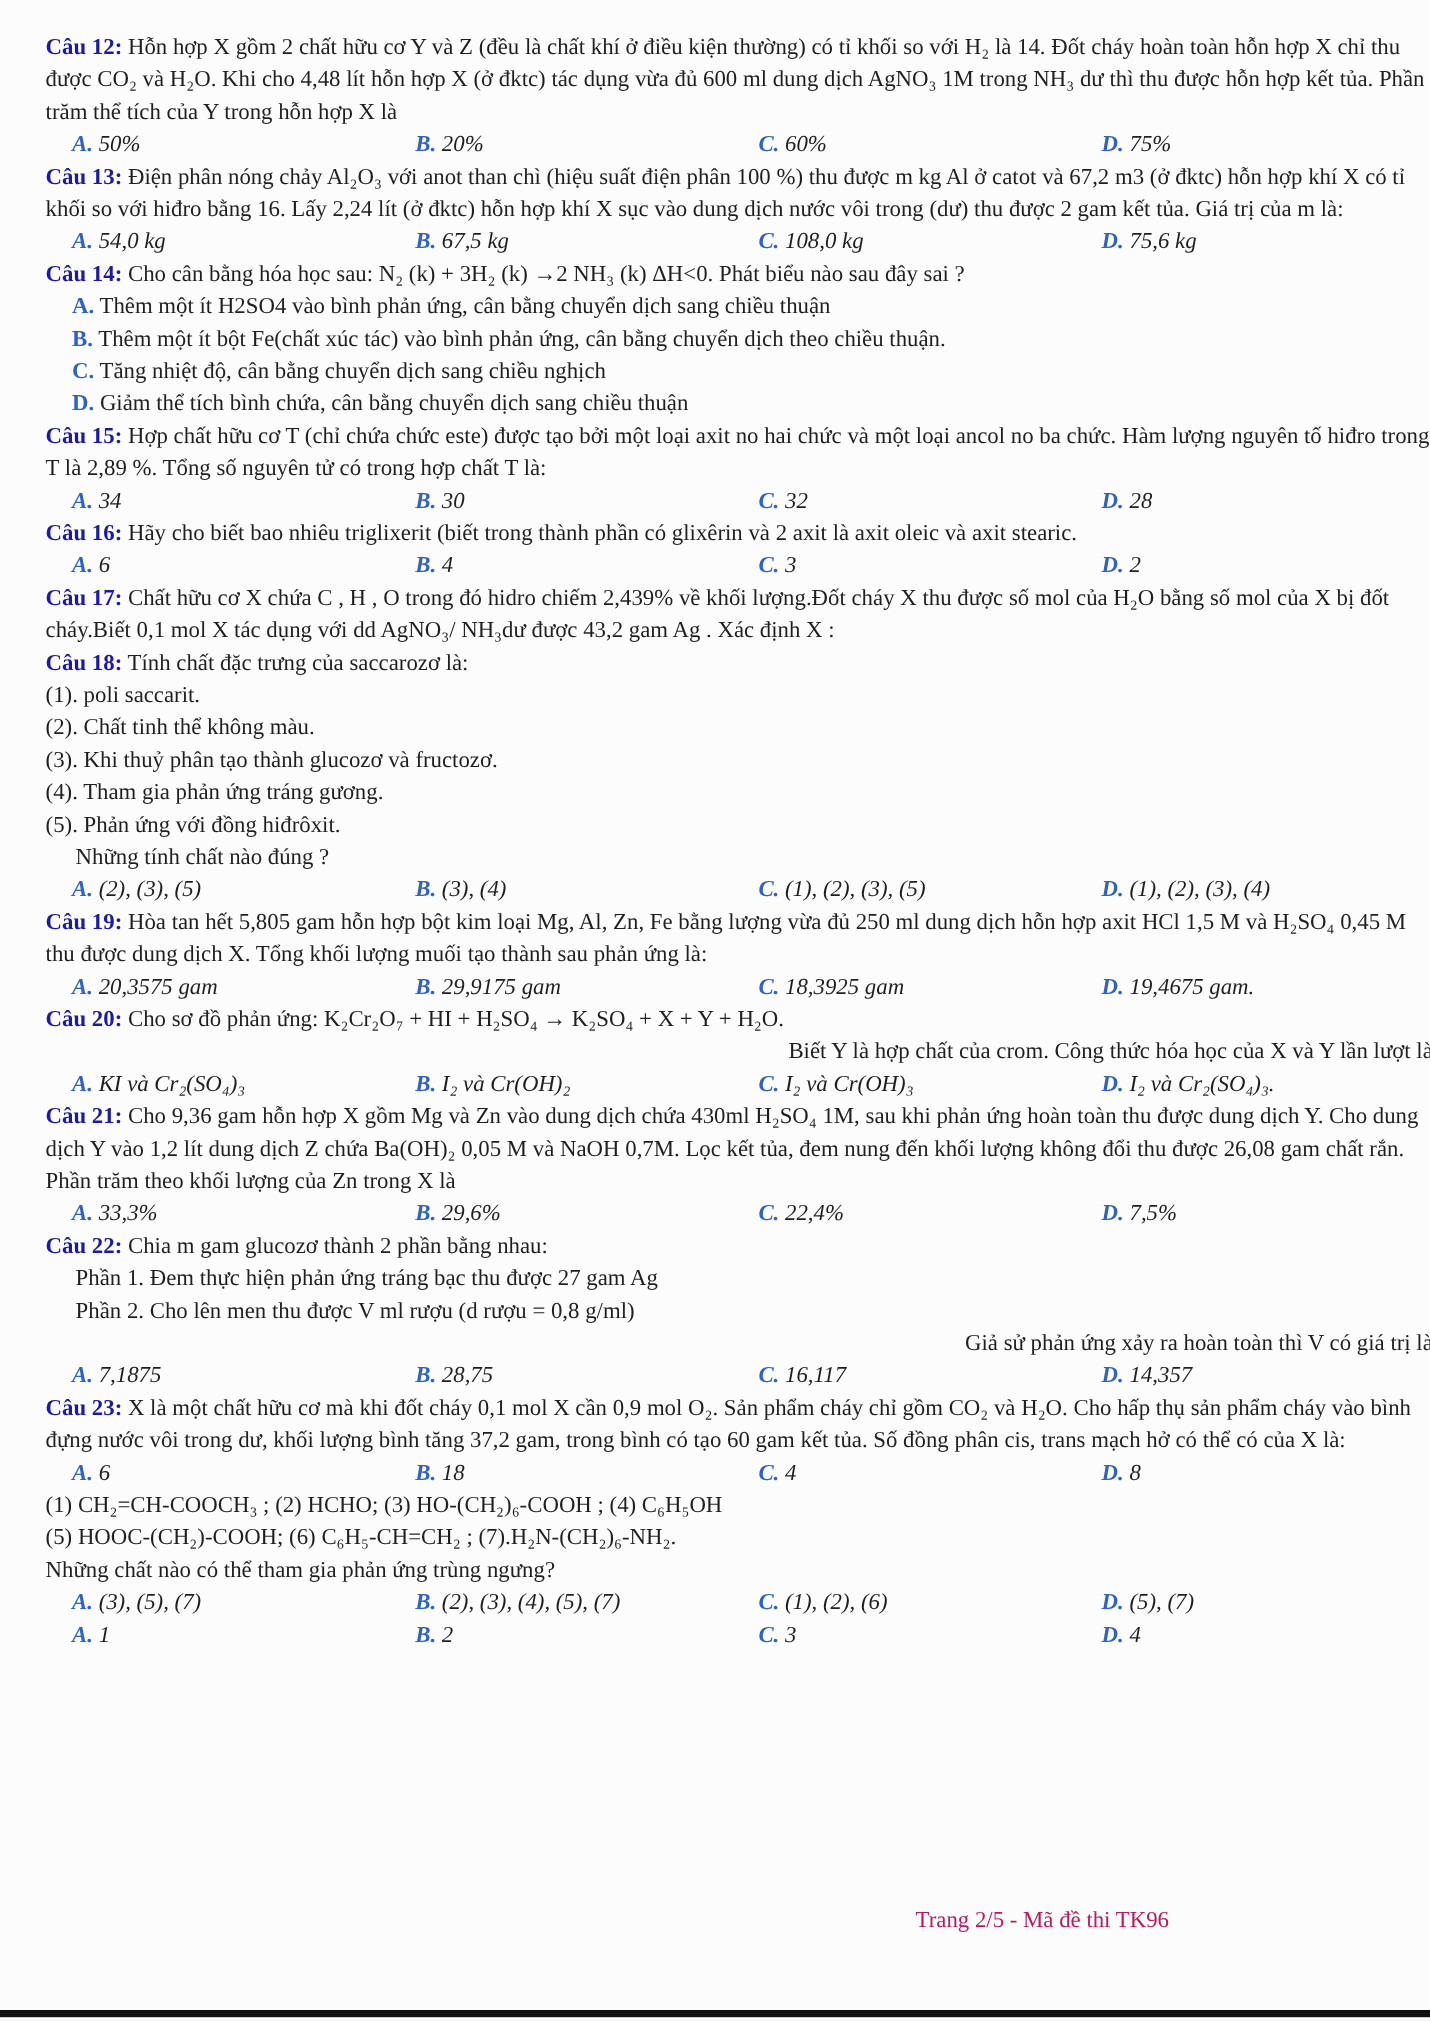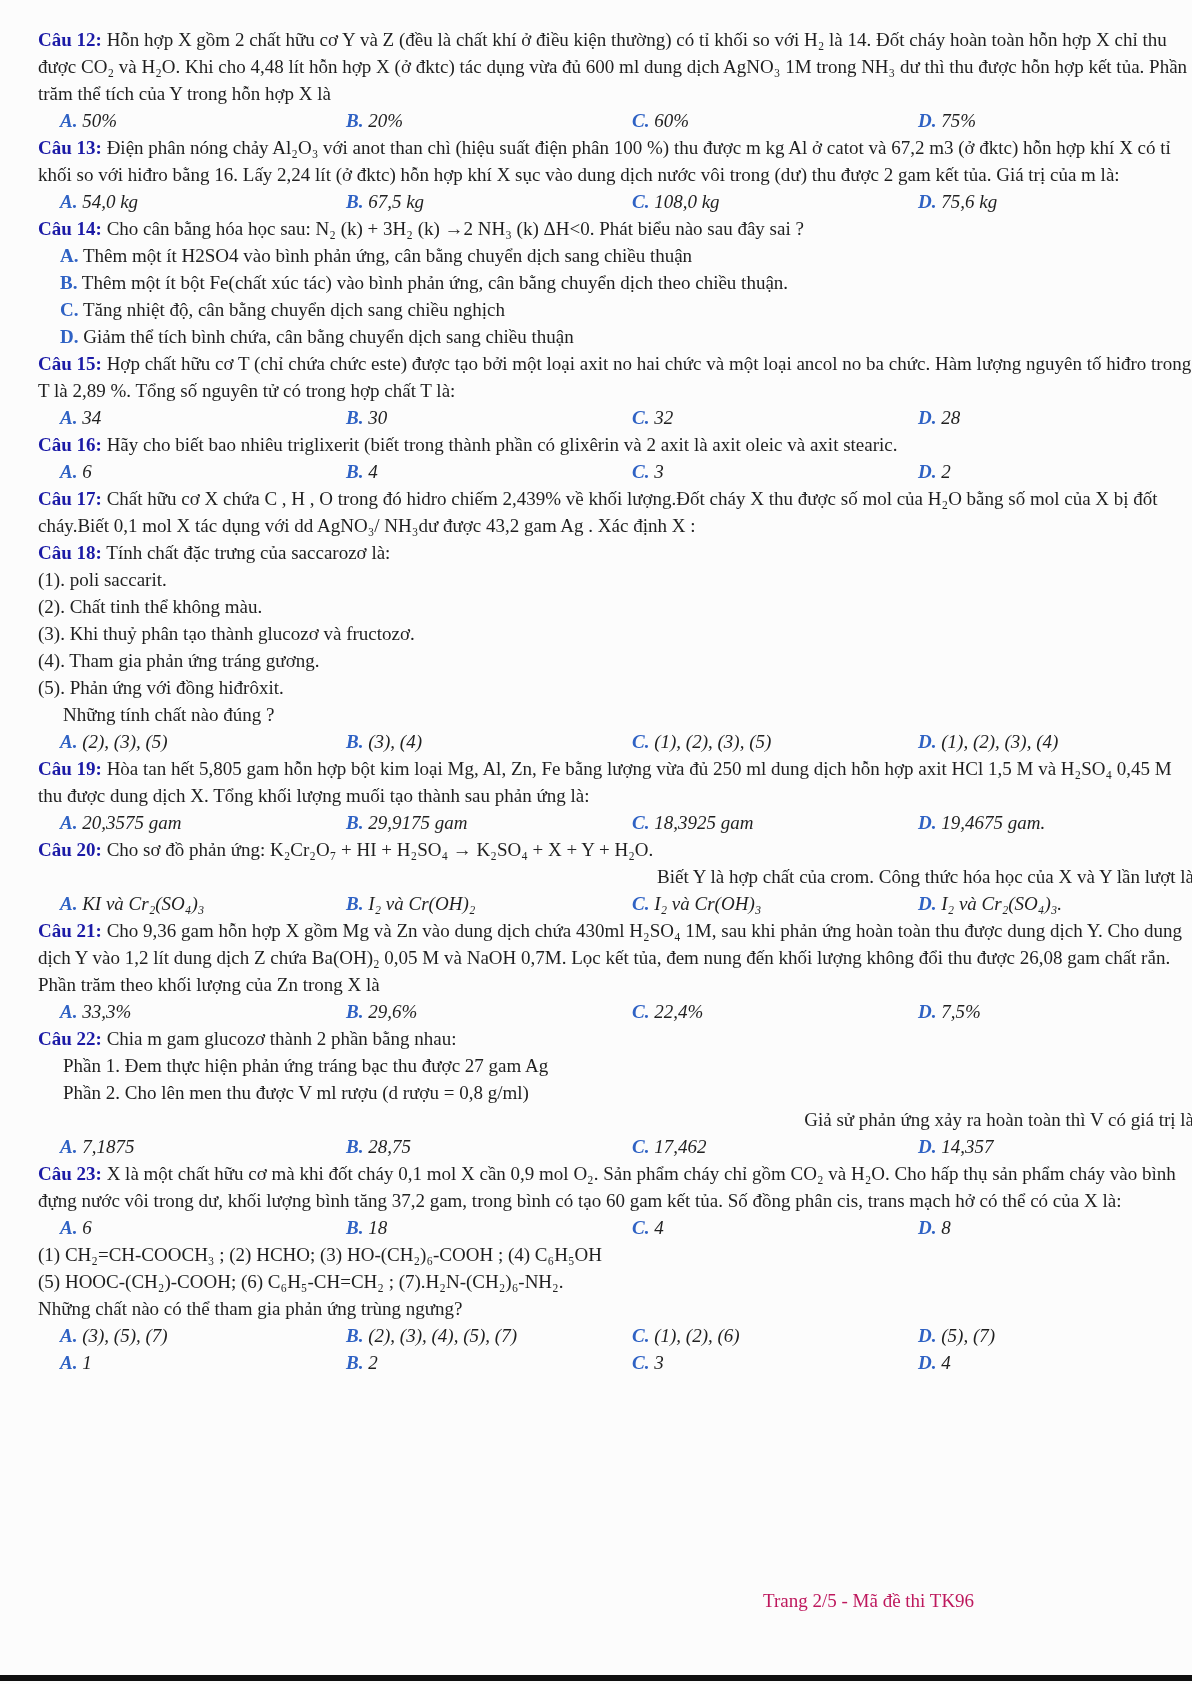--- a/index.html
+++ b/index.html
@@ -136,21 +136,21 @@
         </div>
       </div>
       <div class="question">
         <p class="q-text"><span class="q-label">Câu 22:</span><span> Chia m gam glucozơ thành 2 phần bằng nhau:</span></p>
         <p class="q-line ind-2">Phần 1. Đem thực hiện phản ứng tráng bạc thu được 27 gam Ag</p>
         <p class="q-line ind-2">Phần 2. Cho lên men thu được V ml rượu (d rượu = 0,8 g/ml)</p>
         <p class="q-line ind-1">Giả sử phản ứng xảy ra hoàn toàn thì V có giá trị là</p>
         <div class="opt-grid">
           <p class="q-text"><span class="opt-letter">A.</span><span> 7,1875</span></p>
           <p class="q-text"><span class="opt-letter">B.</span><span> 28,75</span></p>
-          <p class="q-text"><span class="opt-letter">C.</span><span> 17,462</span></p>
+          <p class="q-text"><span class="opt-letter">C.</span><span> 16,117</span></p>
           <p class="q-text"><span class="opt-letter">D.</span><span> 14,357</span></p>
         </div>
       </div>
       <div class="question">
         <p class="q-text"><span class="q-label">Câu 23:</span><span> X là một chất hữu cơ mà khi đốt cháy 0,1 mol X cần 0,9 mol O₂. Sản phẩm cháy chỉ gồm CO₂ và H₂O. Cho hấp thụ sản phẩm cháy vào bình đựng nước vôi trong dư, khối lượng bình tăng 37,2 gam, trong bình có tạo 60 gam kết tủa. Số đồng phân cis, trans mạch hở có thể có của X là:</span></p>
         <div class="opt-grid">
           <p class="q-text"><span class="opt-letter">A.</span><span> 6</span></p>
           <p class="q-text"><span class="opt-letter">B.</span><span> 18</span></p>
           <p class="q-text"><span class="opt-letter">C.</span><span> 4</span></p>
           <p class="q-text"><span class="opt-letter">D.</span><span> 8</span></p>

